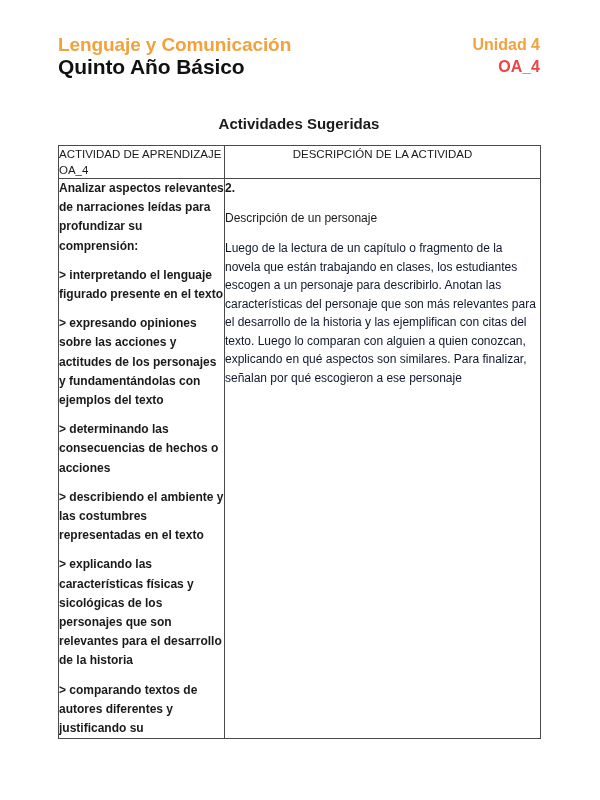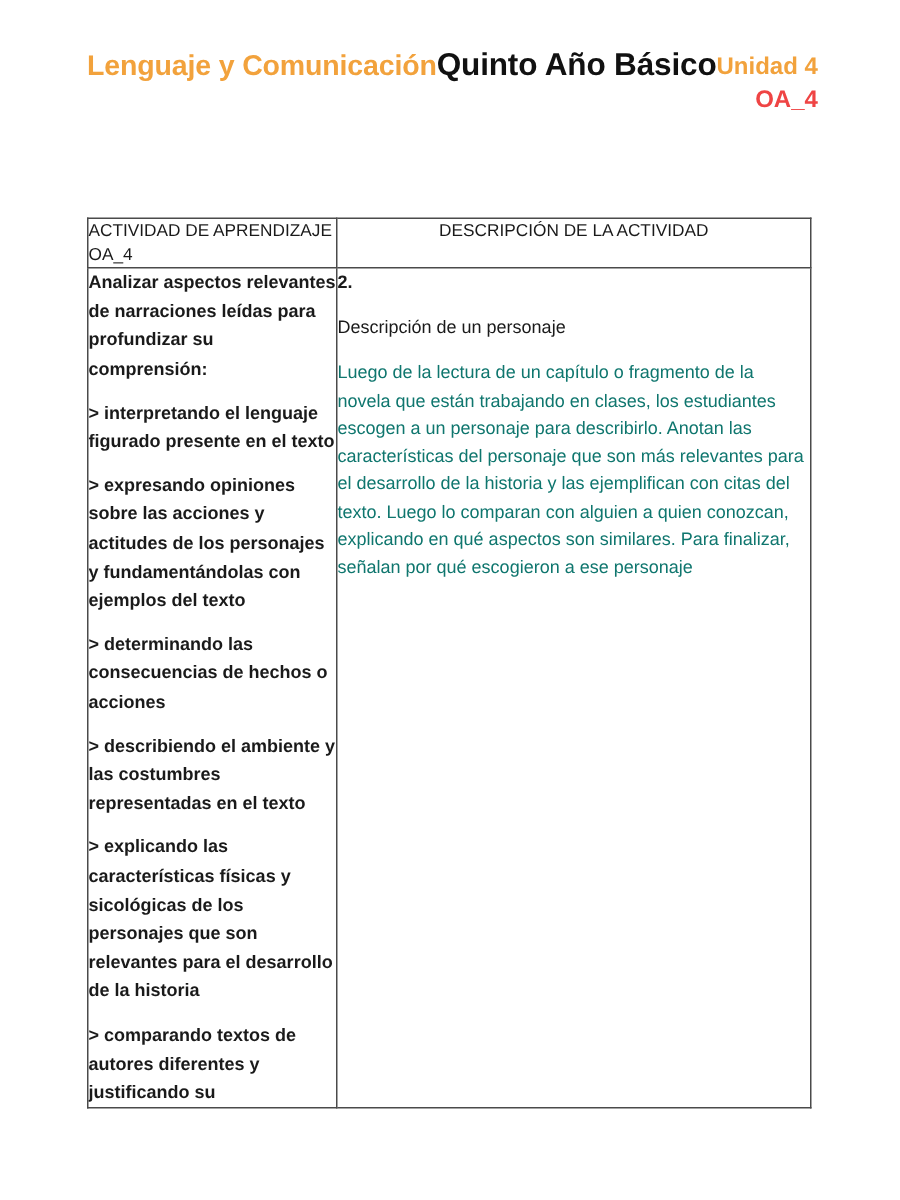--- a/index.html
+++ b/index.html
@@ -28,20 +28,21 @@
     position: absolute;
     left: 58px;
     top: 33px;
     width: 482px;
     display: flex;
     justify-content: space-between;
     align-items: flex-start;
   }
   .header-left {
     display: flex;
+    flex-direction: column;
   }
   .header-right {
     display: flex;
     flex-direction: column;
     align-items: flex-end;
     padding-top: 1px;
   }
   .subject-title {
     font-size: 19px;
     font-weight: bold;
@@ -156,41 +157,42 @@
     font-size: 12px;
     font-weight: normal;
     line-height: 18px;
     color: #1a1a1a;
     margin: 0 0 12px 0;
   }
   .act-body {
     font-size: 12px;
     font-weight: normal;
     line-height: 18.5px;
-    color: #0f766e;
+    color: #0f172a;
     margin: 0;
     text-align: left;
   }
 </style>
 </head>
 <body>
 
 <div class="page">
 
   <div class="doc-header">
     <div class="header-left">
       <div class="subject-title">Lenguaje y Comunicación</div>
       <div class="grade-title">Quinto Año Básico</div>
     </div>
     <div class="header-right">
       <div class="unit-label">Unidad 4</div>
       <div class="oa-label">OA_4</div>
     </div>
   </div>
 
+  <div class="section-title">Actividades Sugeridas</div>
 
   <table class="activities-table">
     <colgroup>
       <col class="col-objective">
       <col class="col-description">
     </colgroup>
     <thead>
       <tr>
         <th class="th-objective">ACTIVIDAD DE APRENDIZAJE OA_4</th>
         <th class="th-description">DESCRIPCIÓN DE LA ACTIVIDAD</th>

